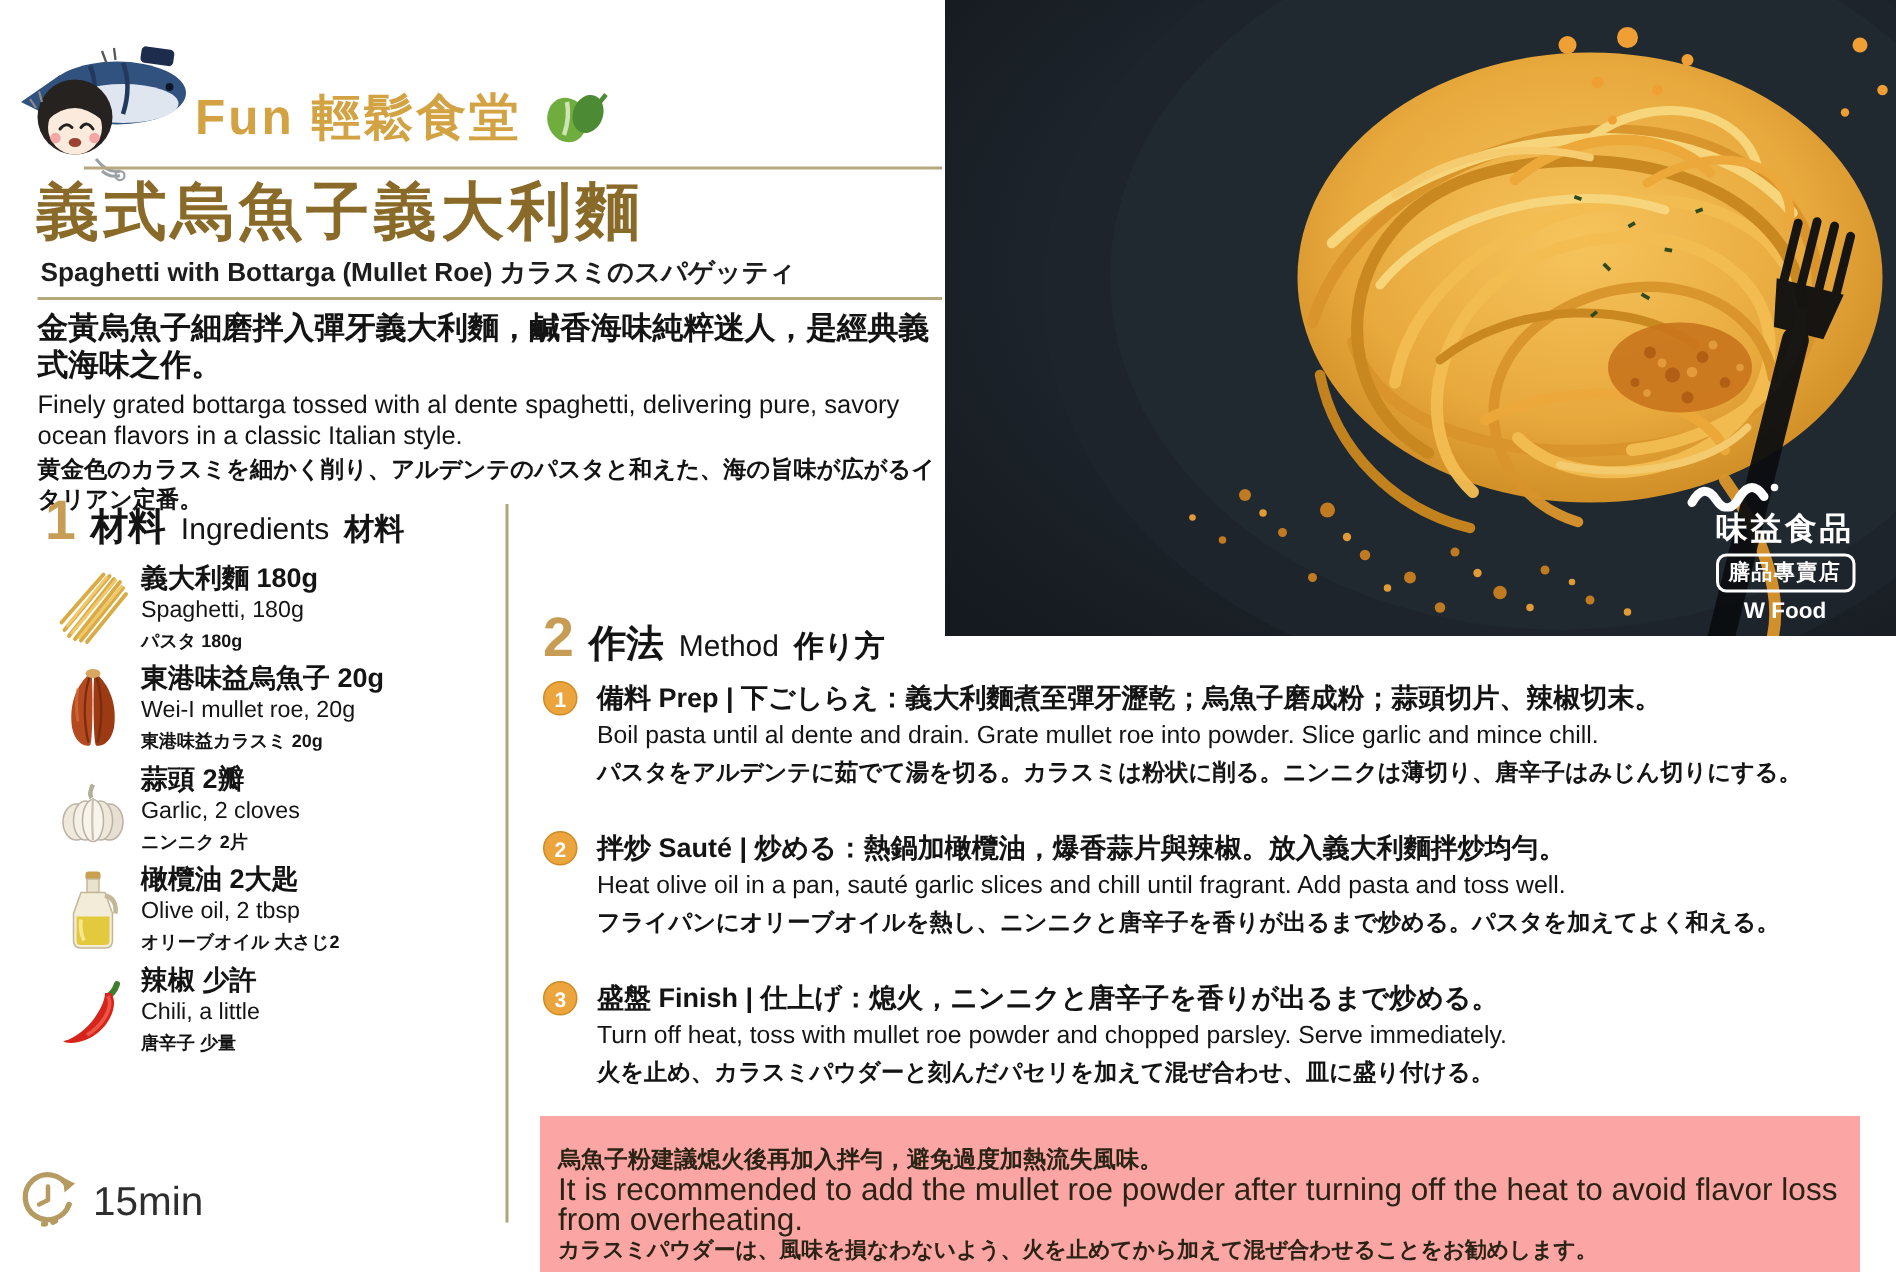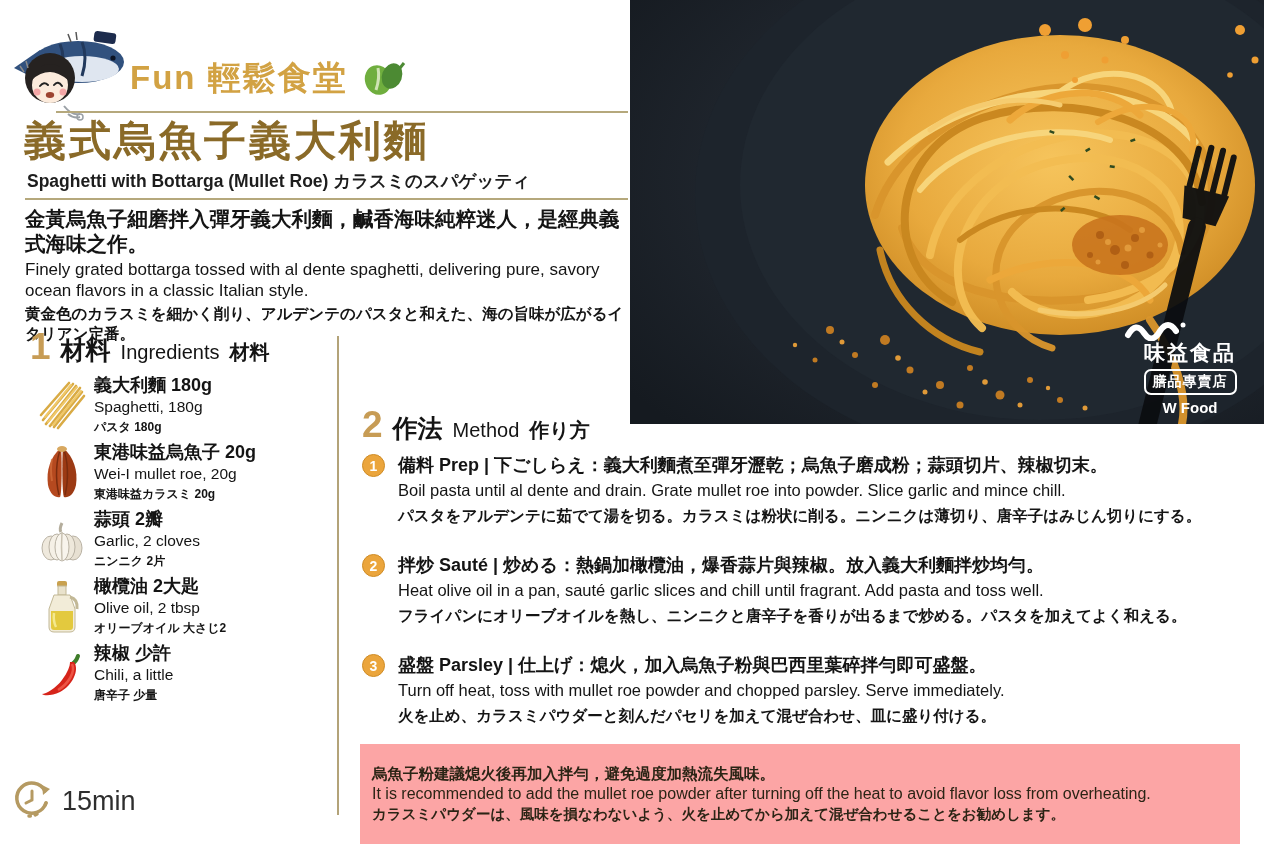--- a/index.html
+++ b/index.html
@@ -45,21 +45,21 @@
   .step{position:relative;padding-left:36px;margin-bottom:24px;}
   .step-circle{position:absolute;left:0;top:2px;width:23px;height:23px;border-radius:50%;
     background:#eba53c;border:1.5px solid #cf8c26;color:#fff;font-size:14px;font-weight:700;
     display:flex;align-items:center;justify-content:center;box-sizing:border-box;}
   .step-zh{font-size:18px;line-height:26px;font-weight:800;}
   .step-en{font-size:16.5px;line-height:25px;}
   .step-ja{font-size:15.5px;line-height:25px;font-weight:700;}
   
   .tipbox{left:360px;top:744px;width:856px;background:#fca5a5;padding:20px 12px;}
   .tip-zh{font-size:15.5px;line-height:20px;font-weight:800;color:#2b2415;}
-  .tip-en{font-size:16px;line-height:20px;color:#2b2415;}
+  .tip-en{font-size:21px;line-height:20px;color:#2b2415;}
   .tip-ja{font-size:14.5px;line-height:20px;font-weight:700;color:#2b2415;}
   
   .photo{left:630px;top:0;width:634px;height:424px;overflow:hidden;background:#8b5cf6;}
   .photo svg{display:block;}
   .wfood{position:absolute;right:8px;bottom:8px;width:132px;text-align:center;color:#fff;}
   .wfood-zh{font-size:21px;font-weight:800;letter-spacing:2px;line-height:1.1;}
   .wfood-badge{display:inline-block;border:2px solid #fff;border-radius:7px;padding:2px 7px;
     font-size:14px;font-weight:700;letter-spacing:1px;margin-top:5px;text-align:center;}
   .wfood-en{font-size:15px;font-weight:600;margin-top:4px;}
 </style>
@@ -362,21 +362,21 @@
     <div class="step-ja">パスタをアルデンテに茹でて湯を切る。カラスミは粉状に削る。ニンニクは薄切り、唐辛子はみじん切りにする。</div>
   </div>
   <div class="step">
     <span class="step-circle">2</span>
     <div class="step-zh">拌炒 Sauté | 炒める：熱鍋加橄欖油，爆香蒜片與辣椒。放入義大利麵拌炒均勻。</div>
     <div class="step-en">Heat olive oil in a pan, sauté garlic slices and chill until fragrant. Add pasta and toss well.</div>
     <div class="step-ja">フライパンにオリーブオイルを熱し、ニンニクと唐辛子を香りが出るまで炒める。パスタを加えてよく和える。</div>
   </div>
   <div class="step">
     <span class="step-circle">3</span>
-    <div class="step-zh">盛盤 Parsley | 仕上げ：熄火，加入烏魚子粉與巴西里葉碎拌勻即可盛盤。</div>
+    <div class="step-zh">盛盤 Finish | 仕上げ：熄火，ニンニクと唐辛子を香りが出るまで炒める。</div>
     <div class="step-en">Turn off heat, toss with mullet roe powder and chopped parsley. Serve immediately.</div>
     <div class="step-ja">火を止め、カラスミパウダーと刻んだパセリを加えて混ぜ合わせ、皿に盛り付ける。</div>
   </div>
 </div>
 
 <div class="abs tipbox">
   <div class="tip-zh">烏魚子粉建議熄火後再加入拌勻，避免過度加熱流失風味。</div>
   <div class="tip-en">It is recommended to add the mullet roe powder after turning off the heat to avoid flavor loss from overheating.</div>
   <div class="tip-ja">カラスミパウダーは、風味を損なわないよう、火を止めてから加えて混ぜ合わせることをお勧めします。</div>
 </div>

